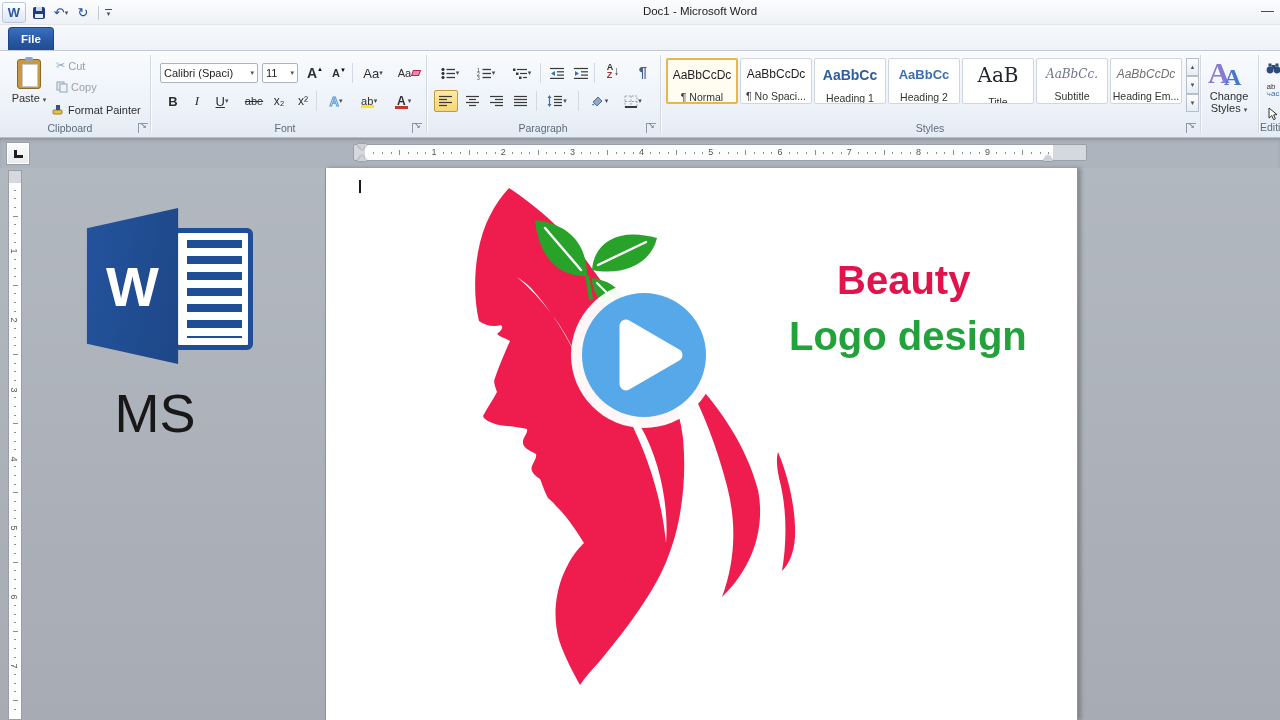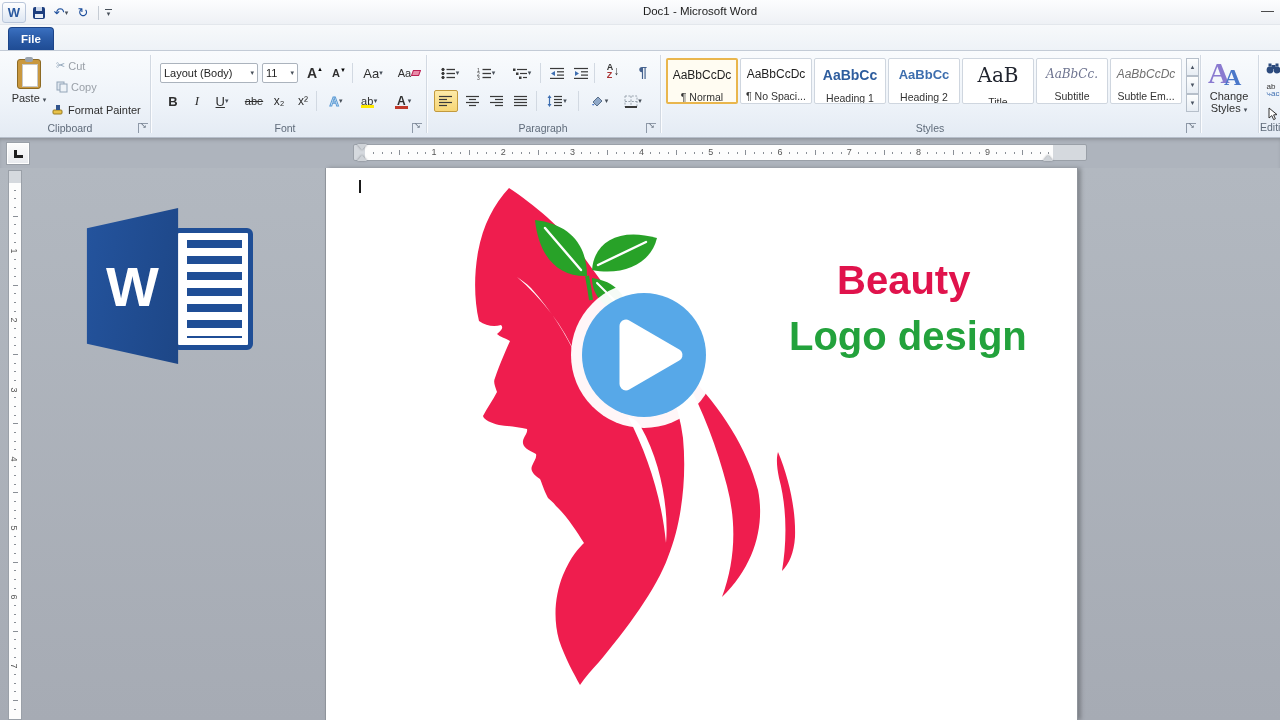--- a/index.html
+++ b/index.html
@@ -201,21 +201,21 @@
             <rect x="4" y="2" width="4" height="5" fill="#31548c"></rect>
           </svg>
       </span>
       <span>Format Painter</span>
     </div>
     <div class="glabel" style="left:30px;width:80px;">Clipboard</div>
     <div class="launcher" style="left:138px;"></div>
     <div class="gsep" style="left:150px;"></div>
 
     <div class="combo" style="left:160px;top:12px;width:98px;">
-      <span>Layout (Body)</span>
+      <span>Calibri (Spaci)</span>
         <span class="caret">▾</span>
     </div>
     <div class="combo" style="left:262px;top:12px;width:36px;">
       <span>11</span>
         <span class="caret">▾</span>
     </div>
     <div class="ribbon-ic" style="position:absolute;left:304px;top:12px;">
       <span class="fmt" style="font-size:14px;font-weight:bold;">A</span>
         <span style="font-size:6px;margin-top:-8px;">▲</span>
     </div>
@@ -444,21 +444,21 @@
         <div class="style-tile s-title" style="left: 962px;">
     <div class="style-sample">AaB</div>
     <div class="style-name">Title</div>
   </div>
         <div class="style-tile s-sub" style="left: 1036px;">
     <div class="style-sample">AaBbCc.</div>
     <div class="style-name">Subtitle</div>
   </div>
         <div class="style-tile s-subem" style="left: 1110px;">
     <div class="style-sample">AaBbCcDc</div>
-    <div class="style-name">Subtle Em...</div>
+    <div class="style-name">Heading Em...</div>
   </div>
       </div>
     <div class="gallery-scroll">
       <div>▲</div>
       <div>▼</div>
       <div>▼</div>
     </div>
     <div class="glabel" style="left:890px;width:80px;">Styles</div>
     <div class="launcher" style="left:1186px;"></div>
     <div class="gsep" style="left:1200px;"></div>
@@ -662,20 +662,21 @@
 
     <div id="wordlogo">
       <div id="wl-doc">
         <div id="wl-lines"></div>
       </div>
       <div id="wl-flag">
         <span>W</span>
       </div>
     </div>
     <div id="ms-caption">
+      <div>MS</div>
     </div>
 
     <div id="page">
       <div id="cursor"></div>
 
       <svg id="beauty-svg" width="480" height="540" viewBox="0 0 480 540">
 
         <path fill="#ef1d4e" d="
           M178,8
           C202,24 232,48 252,76

